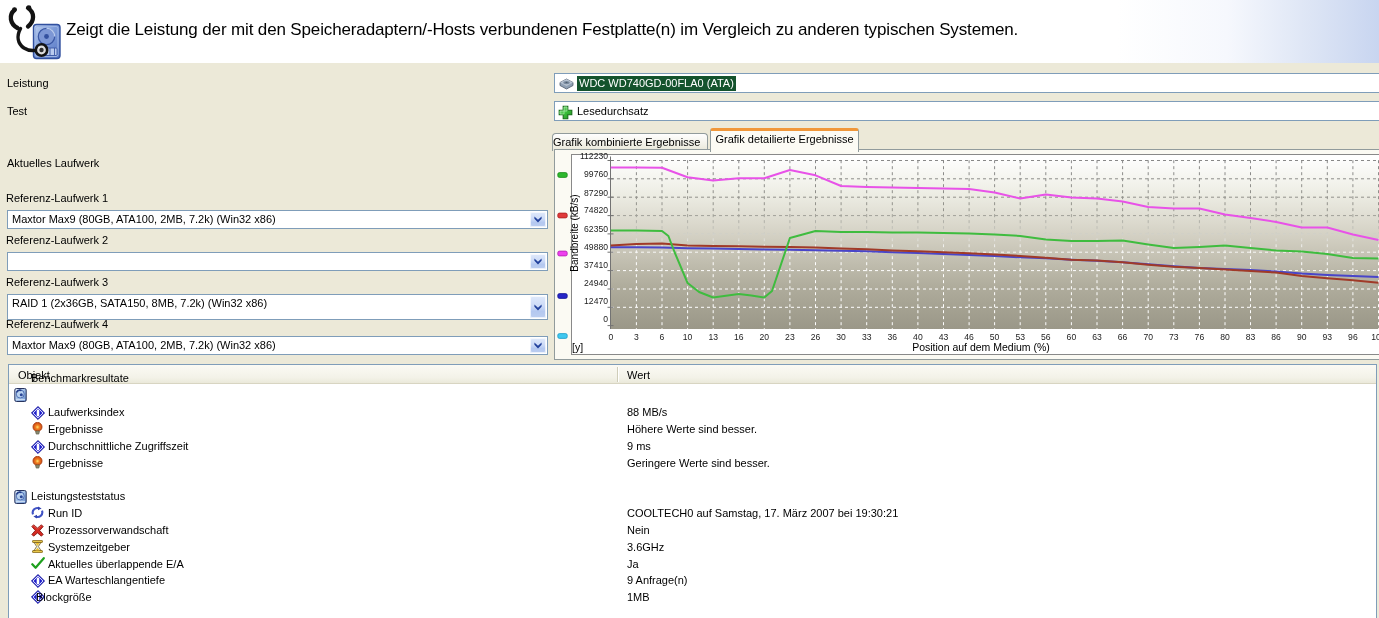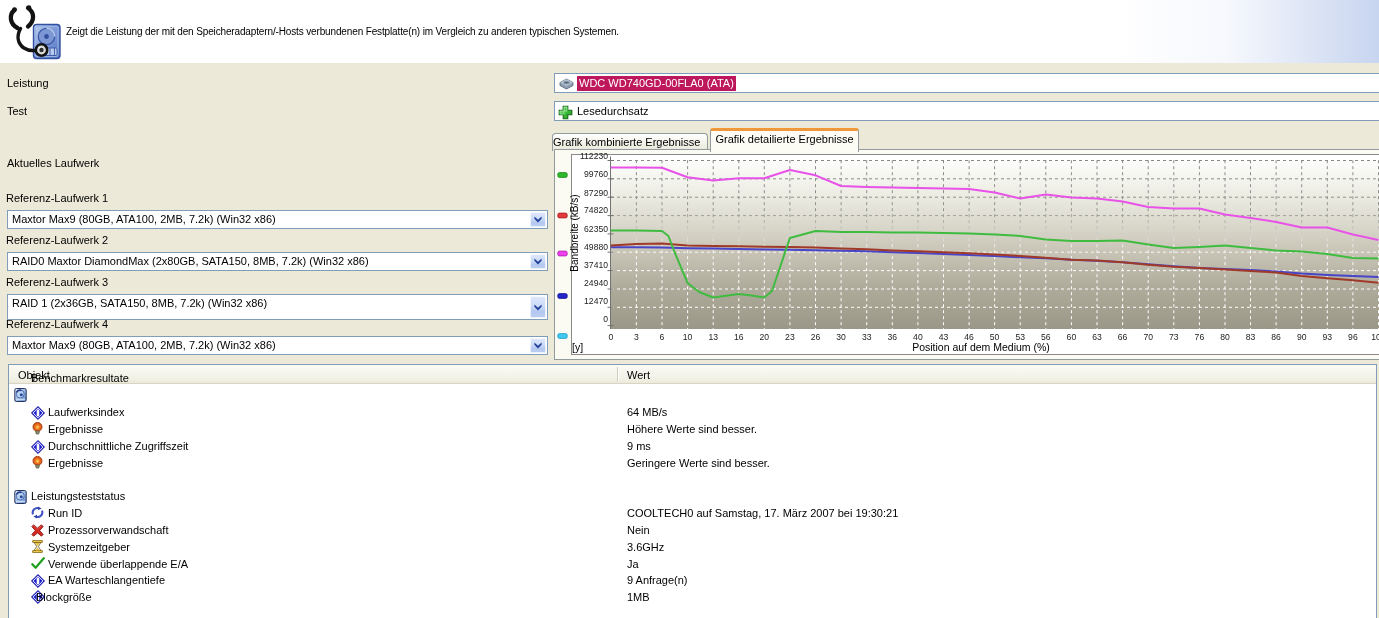--- a/index.html
+++ b/index.html
@@ -4,21 +4,21 @@
 html,body{width:1379px;height:618px;overflow:hidden}
 body{font-family:"Liberation Sans",sans-serif;font-size:11px;background:#ece9d8;position:relative;color:#000}
 .abs{position:absolute}
 .combo{position:absolute;background:#fff;border:1px solid #7f9db9}
 .cbtn{position:absolute;right:1px;top:1px;bottom:1px;width:16px;border-radius:2px;background:linear-gradient(180deg,#dfe9fb 0%,#cddbf7 45%,#b4c8f0 70%,#bccef0 100%);box-shadow:inset 0 0 0 1px rgba(255,255,255,0.7);display:flex;align-items:center;justify-content:center}
 .tabrow{position:absolute;font-size:11px}
 </style></head>
 <body>
 
 <div class="abs" style="left:0;top:0;width:1379px;height:63px;background:linear-gradient(90deg,#ffffff 0%,#ffffff 81%,#f6f8fd 89%,#dde5f5 95%,#c8d5f0 100%)"></div>
-<div class="abs" style="left:66px;top:26px;font-size:10px;letter-spacing:-0.14px">Zeigt die Leistung der mit den Speicheradaptern/-Hosts verbundenen Festplatte(n) im Vergleich zu anderen typischen Systemen.</div>
+<div class="abs" style="left:66px;top:20px;font-size:17px;letter-spacing:-0.14px">Zeigt die Leistung der mit den Speicheradaptern/-Hosts verbundenen Festplatte(n) im Vergleich zu anderen typischen Systemen.</div>
 
 <svg class="abs" style="left:4px;top:3px" width="58" height="58" viewBox="0 0 58 58">
 <defs>
       <linearGradient id="dsk" x1="0" y1="0" x2="1" y2="1">
         <stop offset="0" stop-color="#c2d4f2"></stop>
         <stop offset="0.45" stop-color="#7f9dda"></stop>
         <stop offset="1" stop-color="#5574c2"></stop>
       </linearGradient>
     </defs>
 <rect x="29.5" y="21.5" width="26.5" height="34" rx="3" fill="url(#dsk)" stroke="#31509f" stroke-width="1.4"></rect>
@@ -54,21 +54,21 @@
           <stop offset="0" stop-color="#c8d2de"></stop>
           <stop offset="0.5" stop-color="#8fa0b4"></stop>
           <stop offset="1" stop-color="#5f7085"></stop>
         </linearGradient>
       </defs>
       <path d="M2 4.5 L8.5 1 L15 4.5 L15 7.5 L8.5 11 L2 7.5 Z" fill="#8fa0b4" stroke="#4e5b6b" stroke-width="0.8"></path>
       <path d="M2 4.5 L8.5 1 L15 4.5 L8.5 8 Z" fill="#b7c2d0"></path>
       <ellipse cx="8.5" cy="4.6" rx="3.2" ry="1.6" fill="#76889c"></ellipse>
       <ellipse cx="8.5" cy="4.5" rx="1.2" ry="0.6" fill="#4e5b6b"></ellipse>
     </svg>
- <span style="position:absolute;left:22px;top:2px;background:#be185d;color:#fff;padding:1px 2px 2px 2px">WDC WD740GD-00FLA0 (ATA)</span>
+ <span style="position:absolute;left:22px;top:2px;background:#14532d;color:#fff;padding:1px 2px 2px 2px">WDC WD740GD-00FLA0 (ATA)</span>
 </div>
 <div class="combo" style="left:554px;top:101px;width:827px;height:20px">
  <svg style="position:absolute;left:3px;top:3px" width="15" height="15" viewBox="0 0 15 15">
       <defs>
         <linearGradient id="plg" x1="0" y1="0" x2="1" y2="1">
           <stop offset="0" stop-color="#8fe08f"></stop>
           <stop offset="0.5" stop-color="#3cbf3c"></stop>
           <stop offset="1" stop-color="#1e8f1e"></stop>
         </linearGradient>
       </defs>
@@ -80,21 +80,20 @@
 
 <div class="combo" style="left:7px;top:210px;width:541px;height:19px">
  <span style="position:absolute;left:4px;top:2px">Maxtor Max9 (80GB, ATA100, 2MB, 7.2k) (Win32 x86)</span>
  <div class="cbtn">
       <svg width="8" height="7" viewBox="0 0 8 7">
         <path d="M0.4 0.4 L4 3.8 L7.6 0.4 L7.6 2.8 L4 6.4 L0.4 2.8 Z" fill="#21409c"></path>
       </svg>
     </div>
 </div>
 <div class="combo" style="left:7px;top:252px;width:541px;height:19px">
- <span style="position:absolute;left:4px;top:2px">RAID0 Maxtor DiamondMax (2x80GB, SATA150, 8MB, 7.2k) (Win32 x86)</span>
  <div class="cbtn">
       <svg width="8" height="7" viewBox="0 0 8 7">
         <path d="M0.4 0.4 L4 3.8 L7.6 0.4 L7.6 2.8 L4 6.4 L0.4 2.8 Z" fill="#21409c"></path>
       </svg>
     </div>
 </div>
 <div class="combo" style="left:7px;top:294px;width:541px;height:26px">
  <span style="position:absolute;left:4px;top:2px">RAID 1 (2x36GB, SATA150, 8MB, 7.2k) (Win32 x86)</span>
  <div class="cbtn">
       <svg width="8" height="7" viewBox="0 0 8 7">
@@ -217,21 +216,21 @@
     <circle cx="7.3" cy="6.8" r="1.5" fill="#2c4898"></circle>
     <path d="M2 11.5h9" stroke="#c8daf2" stroke-width="1.4"></path>
   </svg>
 <div class="abs" style="left:31px;top:372px">Benchmarkresultate</div>
 <svg class="abs" style="left:31px;top:406px" width="14" height="14" viewBox="0 0 14 14">
     <path d="M7 0.4 L13.6 7 L7 13.6 L0.4 7 Z" fill="#2121cd" stroke="#11118a" stroke-width="0.7"></path>
     <path d="M7 2.1 L11.9 7 L7 11.9 L2.1 7 Z" fill="none" stroke="#e8ecff" stroke-width="1"></path>
     <rect x="5.7" y="3.6" width="2.6" height="6.8" rx="1.3" fill="#fff"></rect>
   </svg>
 <div class="abs" style="left:48px;top:406px">Laufwerksindex</div>
-<div class="abs" style="left:627px;top:406px">64 MB/s</div>
+<div class="abs" style="left:627px;top:406px">88 MB/s</div>
 <svg class="abs" style="left:31px;top:422px" width="13" height="13" viewBox="0 0 13 13">
     <defs>
       <radialGradient id="bg31_422" cx="0.5" cy="0.52" r="0.62">
         <stop offset="0" stop-color="#ffe070"></stop>
         <stop offset="0.35" stop-color="#f08020"></stop>
         <stop offset="1" stop-color="#c03010"></stop>
       </radialGradient>
     </defs>
     <circle cx="6.5" cy="4.9" r="4.5" fill="url(#bg31_422)" stroke="#a83c0c" stroke-width="0.9"></circle>
     <path d="M4.7 8.9h3.6v1.2l-0.5 2h-2.6l-0.5-2Z" fill="#8a8a70" stroke="#55553f" stroke-width="0.6"></path>
@@ -292,21 +291,21 @@
     <rect x="1.6" y="10.5" width="9.8" height="2.1" rx="0.5" fill="#e8c84a" stroke="#7e5f10" stroke-width="0.8"></rect>
     <path d="M3.1 2.5h6.8l-2.5 4 2.5 4H3.1l2.5-4Z" fill="#dcebf2" stroke="#7e5f10" stroke-width="0.8"></path>
     <path d="M4.4 3h4.2l-2.1 3Z" fill="#f0c030"></path>
     <path d="M6.5 7.8l2.2 2.7H4.3Z" fill="#f0c030"></path>
   </svg>
 <div class="abs" style="left:48px;top:541px">Systemzeitgeber</div>
 <div class="abs" style="left:627px;top:541px">3.6GHz</div>
 <svg class="abs" style="left:31px;top:557px" width="14" height="13" viewBox="0 0 14 13">
     <path d="M1.3 7.2 L4.6 10.8 L12.8 1.2" fill="none" stroke="#1fa01f" stroke-width="2.2" stroke-linecap="round" stroke-linejoin="round"></path>
   </svg>
-<div class="abs" style="left:48px;top:558px">Verwende überlappende E/A</div>
+<div class="abs" style="left:48px;top:558px">Aktuelles überlappende E/A</div>
 <div class="abs" style="left:627px;top:558px">Ja</div>
 <svg class="abs" style="left:31px;top:574px" width="14" height="14" viewBox="0 0 14 14">
     <path d="M7 0.4 L13.6 7 L7 13.6 L0.4 7 Z" fill="#2121cd" stroke="#11118a" stroke-width="0.7"></path>
     <path d="M7 2.1 L11.9 7 L7 11.9 L2.1 7 Z" fill="none" stroke="#e8ecff" stroke-width="1"></path>
     <rect x="5.7" y="3.6" width="2.6" height="6.8" rx="1.3" fill="#fff"></rect>
   </svg>
 <div class="abs" style="left:48px;top:574px">EA Warteschlangentiefe</div>
 <div class="abs" style="left:627px;top:574px">9 Anfrage(n)</div>
 <svg class="abs" style="left:31px;top:590px" width="14" height="14" viewBox="0 0 14 14">
     <path d="M7 0.4 L13.6 7 L7 13.6 L0.4 7 Z" fill="#2121cd" stroke="#11118a" stroke-width="0.7"></path>

